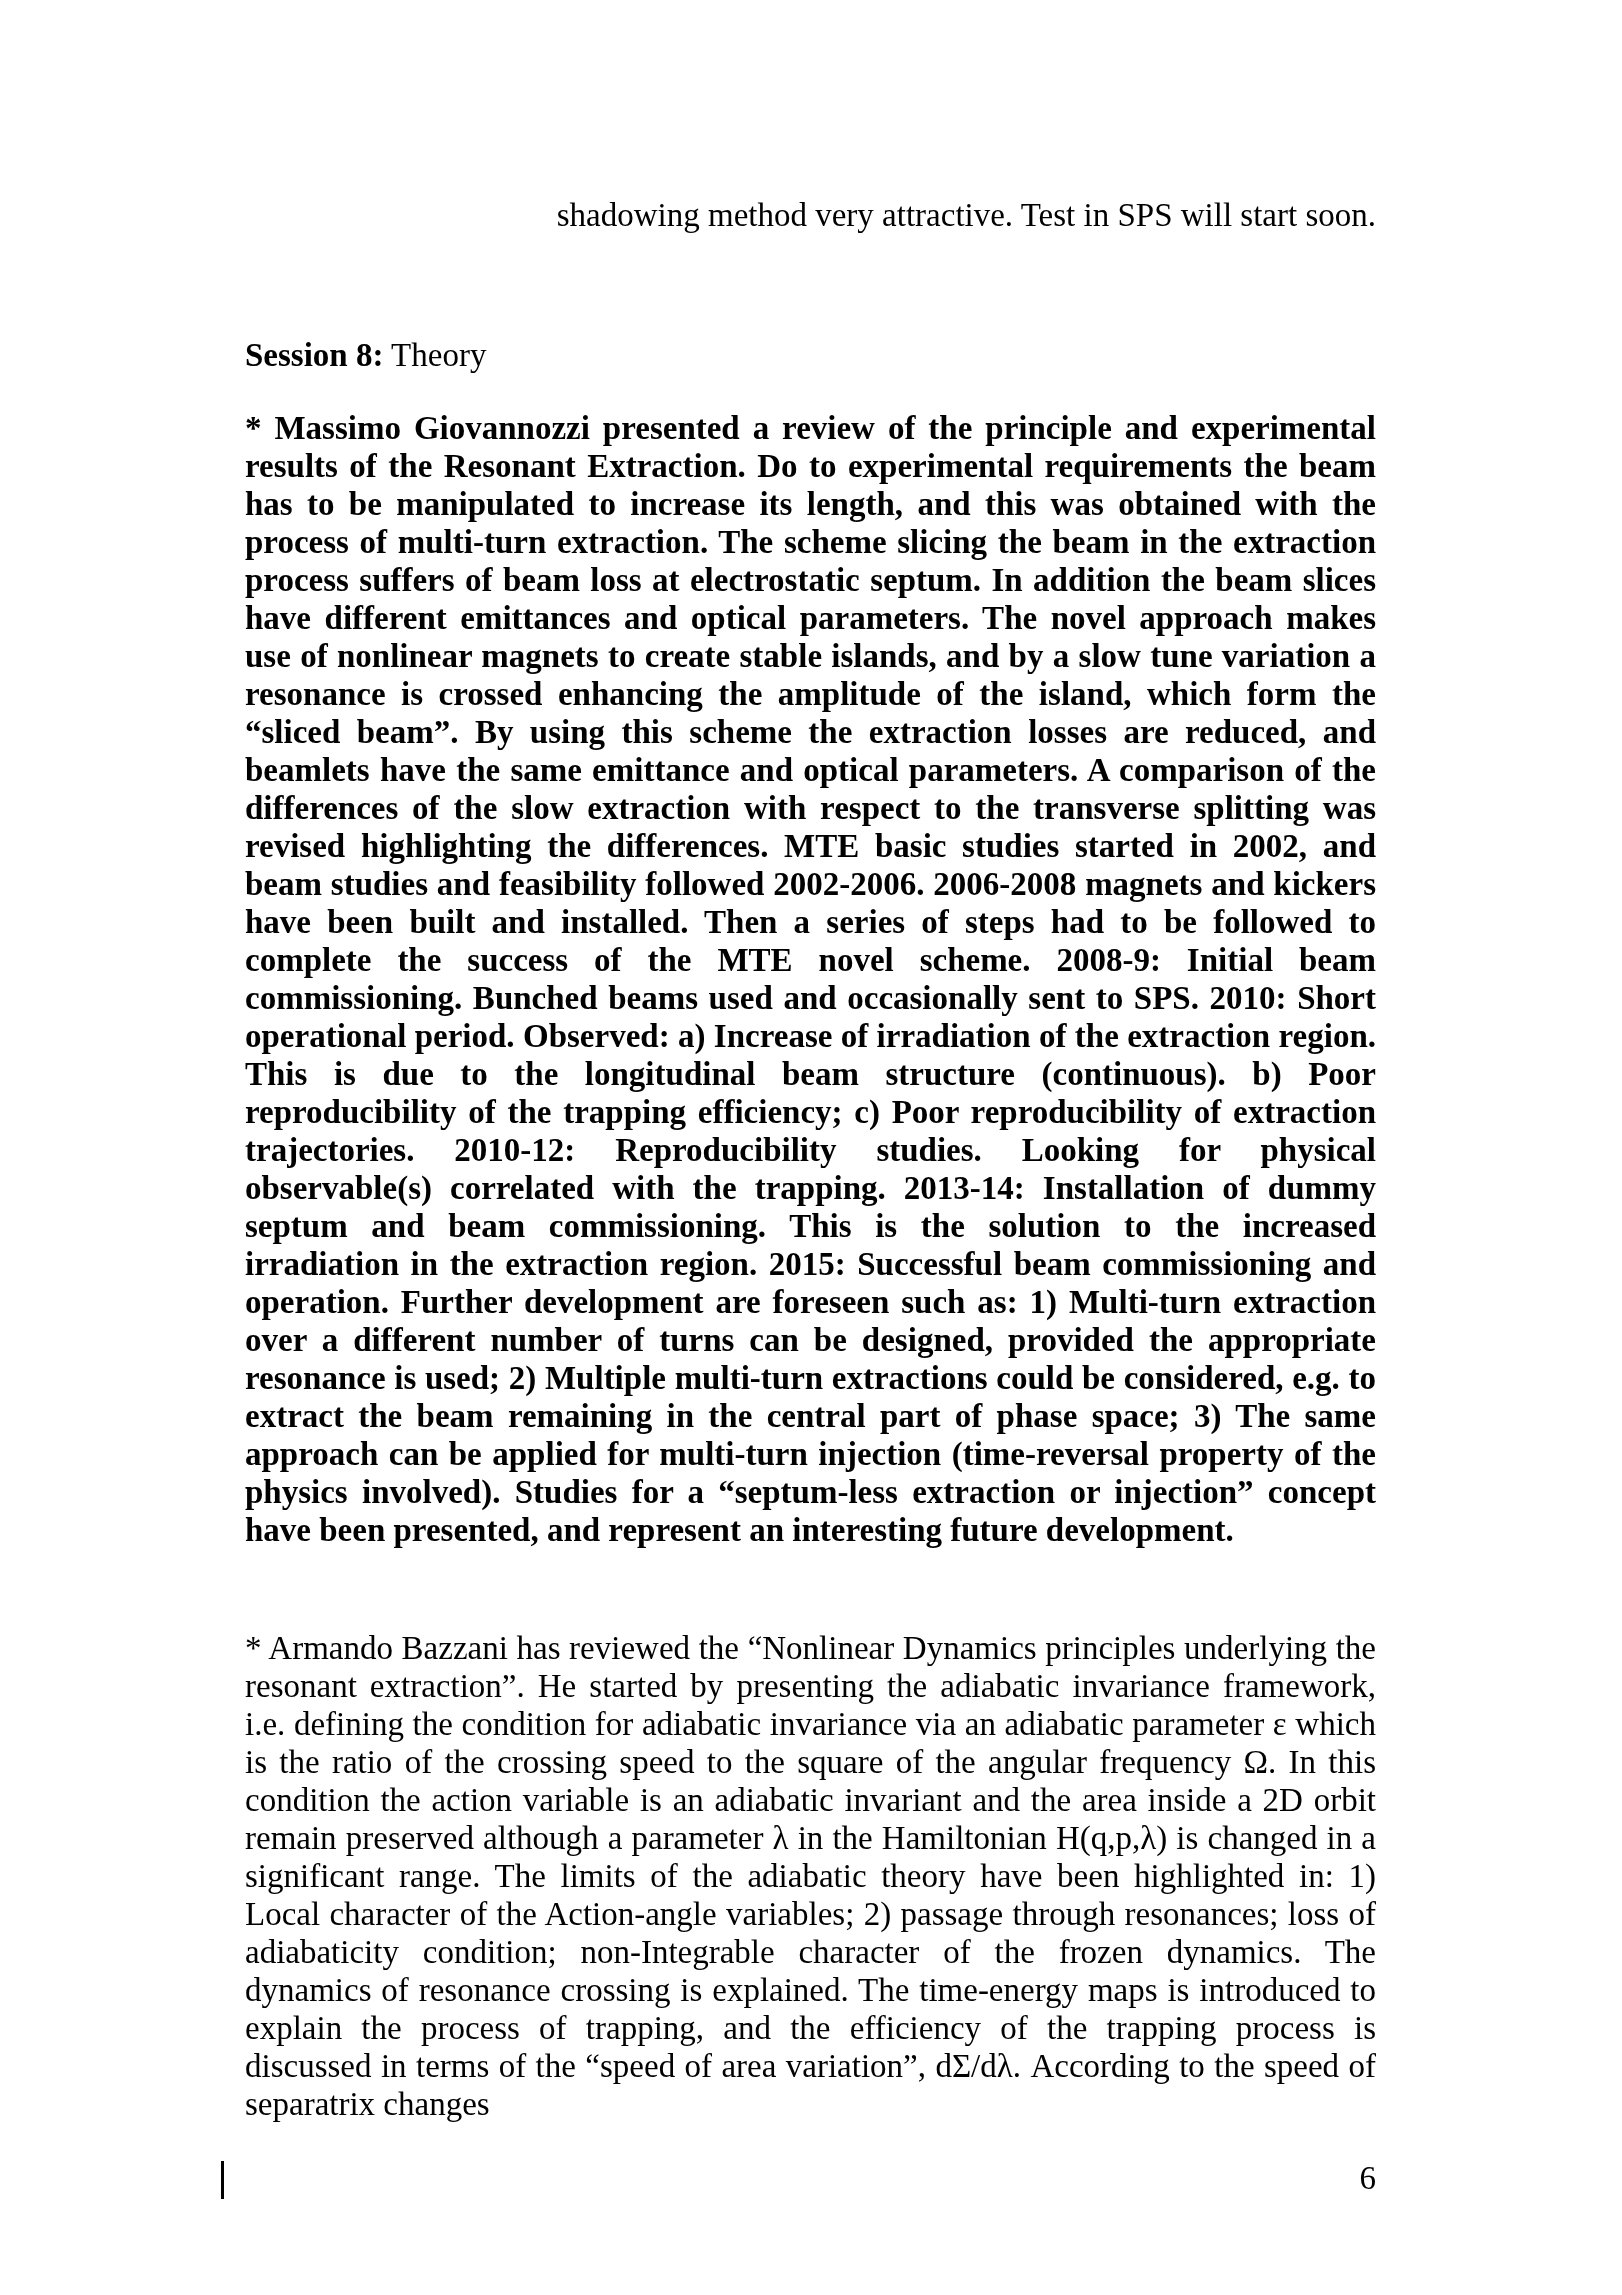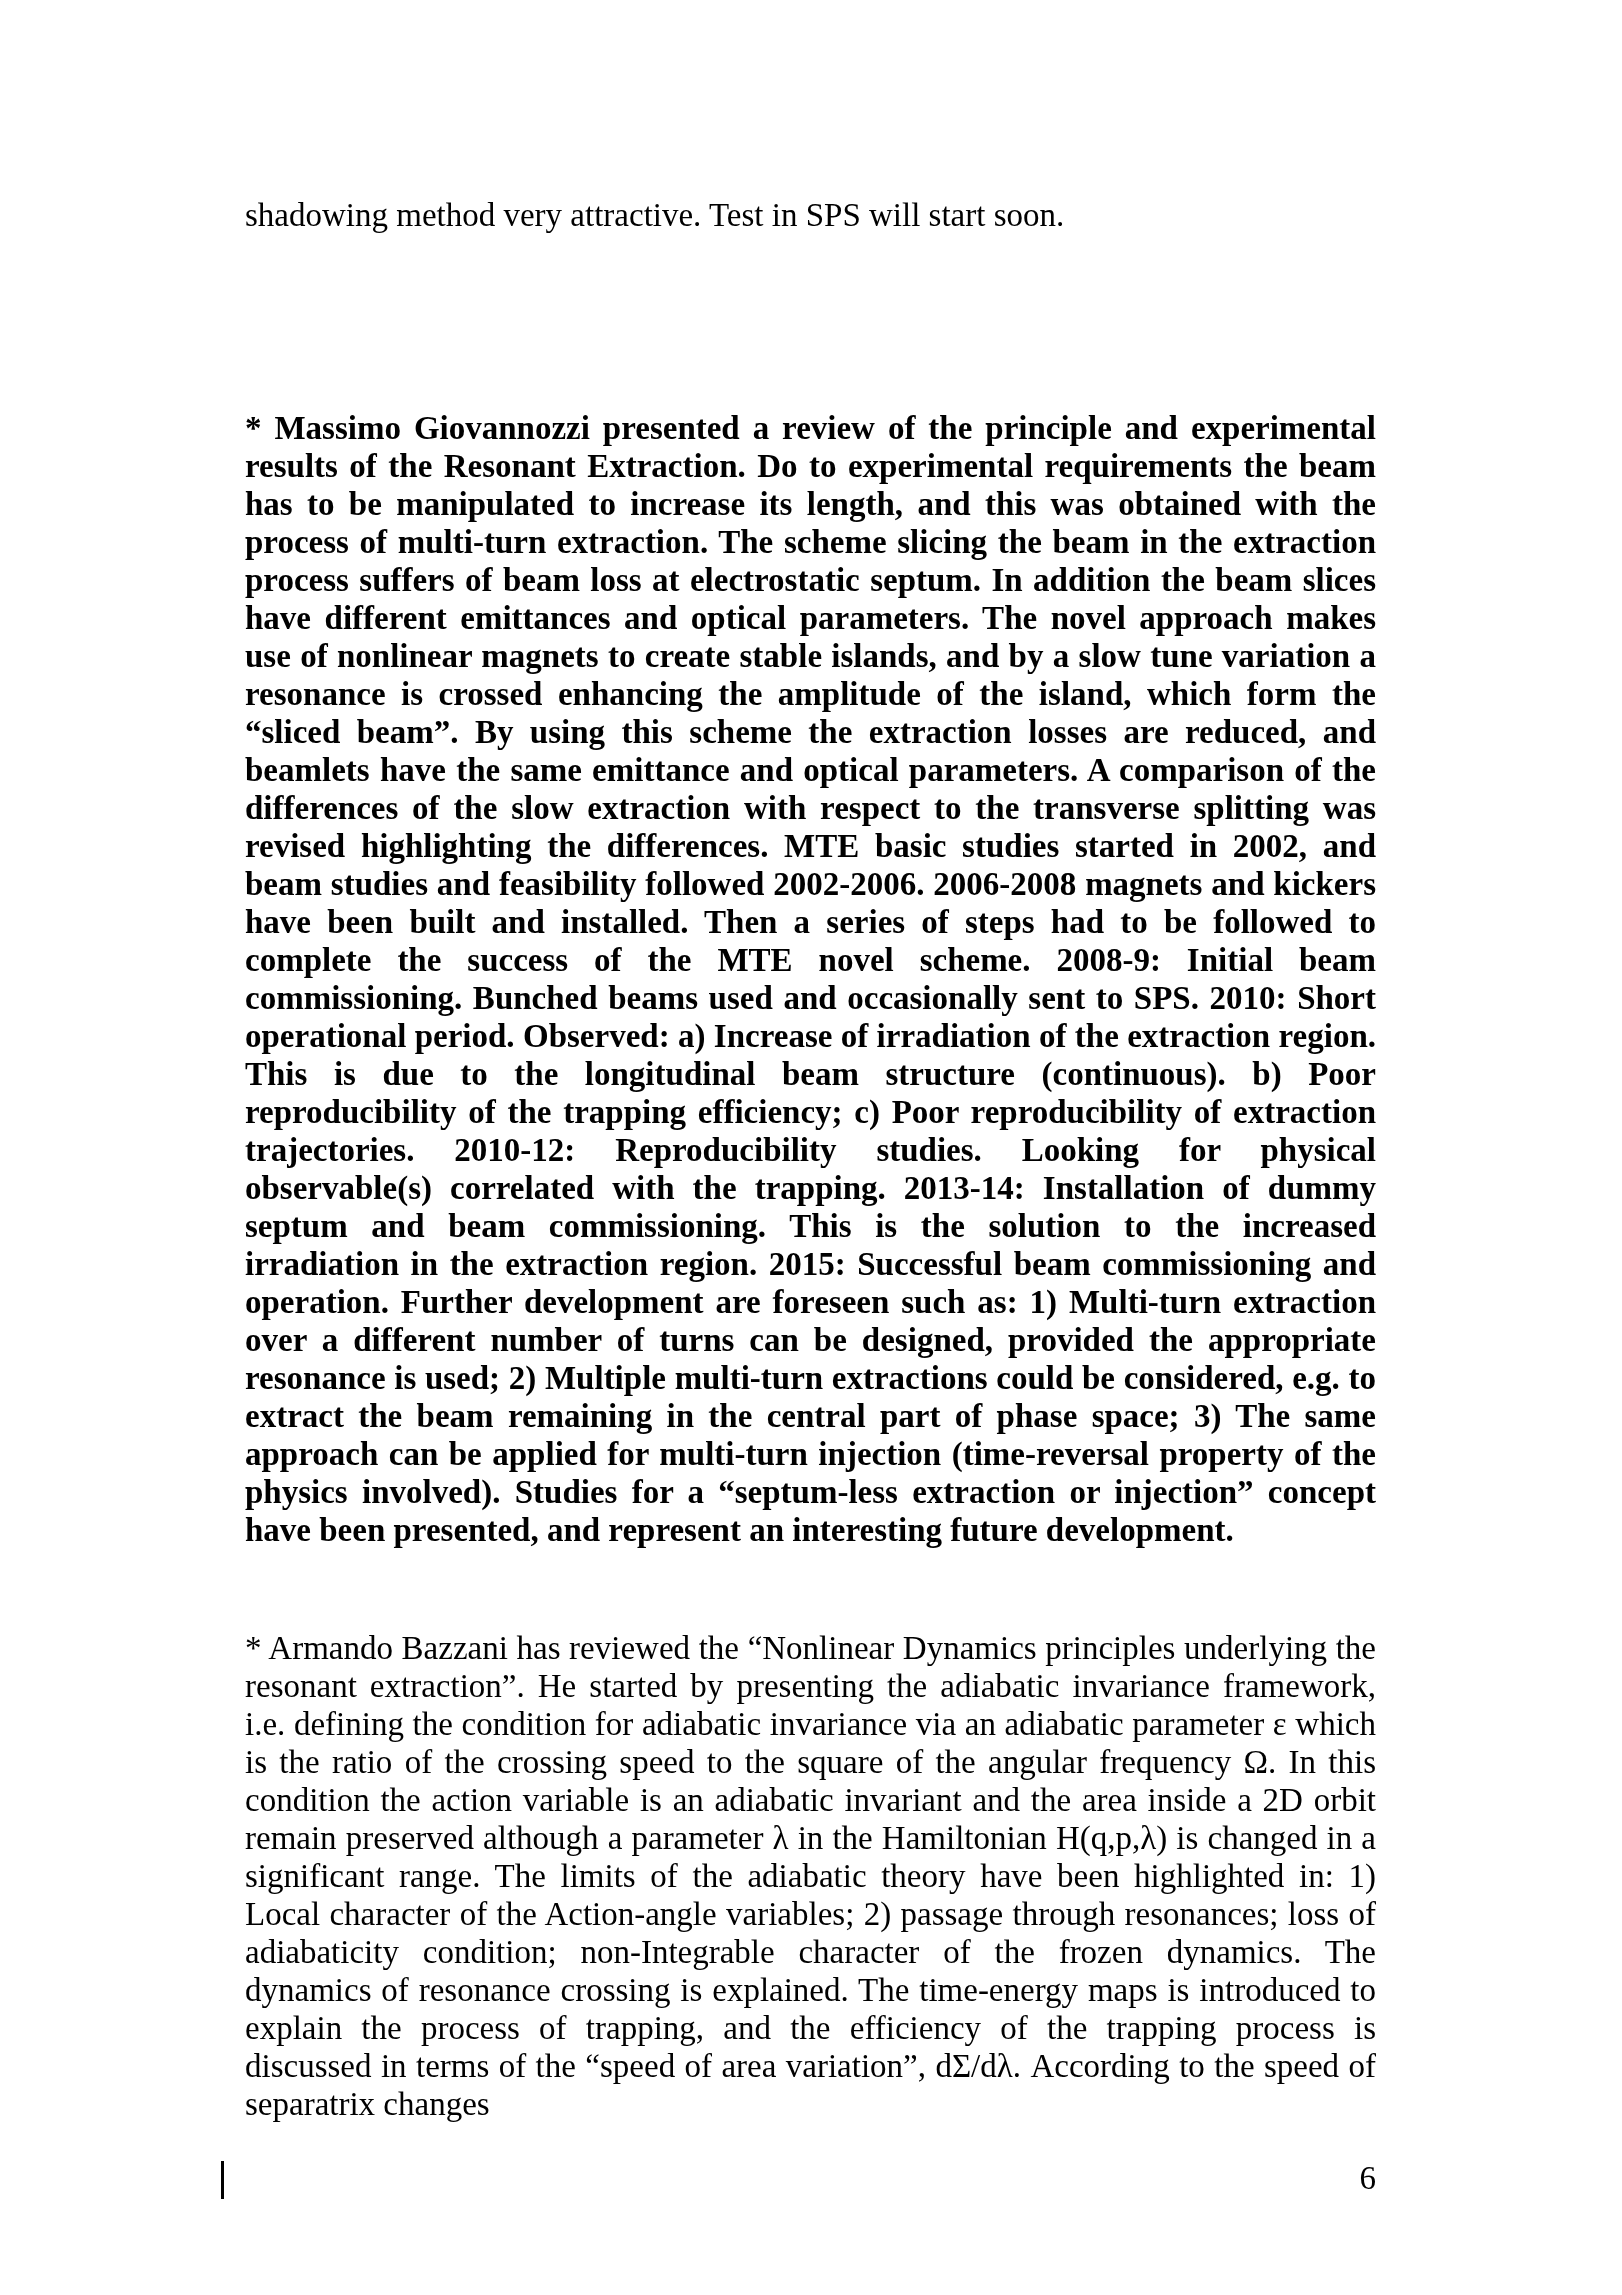--- a/index.html
+++ b/index.html
@@ -18,21 +18,21 @@
     line-height: 38px;
     overflow: hidden;
   }
   .textblock {
     position: absolute;
     left: 245px;
     width: 1131px;
   }
   .continuation {
     top: 196px;
-    text-align: left;
+    text-align: right;
   }
   .heading {
     top: 336px;
     text-align: left;
   }
   .heading .bold { font-weight: bold; }
   .para {
     text-align: justify;
   }
   .para-1 { top: 409px; font-weight: bold; }
@@ -50,20 +50,23 @@
     background: #000000;
   }
 </style>
 </head>
 <body>
 
 <div class="page">
 
   <div class="textblock continuation">shadowing method very attractive.  Test in SPS will start soon.</div>
 
+  <div class="textblock heading">
+    <span class="bold">Session 8:</span><span> Theory</span>
+  </div>
 
   <div class="textblock para para-1">* Massimo Giovannozzi presented a review of the principle and experimental results of the Resonant Extraction.  Do to experimental requirements the beam has to be manipulated to increase its length, and this was obtained with the process of multi-turn extraction.  The scheme slicing the beam in the extraction process suffers of beam loss at electrostatic septum. In addition the beam slices have different emittances and optical parameters.  The novel approach makes use of nonlinear magnets to create stable islands, and by a slow tune variation a resonance is crossed enhancing the amplitude of the island, which form the “sliced beam”.  By using this scheme the extraction losses are reduced, and beamlets have the same emittance and optical parameters. A comparison of the differences of the slow extraction with respect to the transverse splitting was revised highlighting the differences. MTE basic studies started in 2002, and beam studies and feasibility followed 2002-2006. 2006-2008 magnets and kickers have been built and installed. Then a series of steps had to be followed to complete the success of the MTE novel scheme. 2008-9: Initial beam commissioning. Bunched beams used and occasionally sent to SPS. 2010: Short operational period. Observed: a) Increase of irradiation of the extraction region. This is due to the longitudinal beam structure (continuous). b) Poor reproducibility of the trapping efficiency; c) Poor reproducibility of extraction trajectories. 2010-12: Reproducibility studies. Looking for physical observable(s) correlated with the trapping. 2013-14: Installation of dummy septum and beam commissioning. This is the solution to the increased irradiation in the extraction region. 2015: Successful beam commissioning and operation. Further development are foreseen such as:  1) Multi-turn extraction over a different number of turns can be designed, provided the appropriate resonance is used; 2) Multiple multi-turn extractions could be considered, e.g. to extract the beam remaining in the central part of phase space; 3) The same approach can be applied for multi-turn injection (time-reversal property of the physics involved). Studies for a “septum-less extraction or injection” concept have been presented, and represent an interesting future development.</div>
 
   <div class="textblock para para-2">* Armando Bazzani has reviewed the “Nonlinear Dynamics principles underlying the resonant extraction”.  He started by presenting the adiabatic invariance framework, i.e. defining the condition for adiabatic invariance via an adiabatic parameter ε which is the ratio of the crossing speed to the square of the angular frequency Ω.  In this condition the action variable is an adiabatic invariant and the area inside a 2D orbit remain preserved although a parameter λ in the Hamiltonian H(q,p,λ) is changed in a significant range.  The limits of the adiabatic theory have been highlighted in: 1) Local character of the Action-angle variables; 2) passage through resonances; loss of adiabaticity condition; non-Integrable character of the frozen dynamics.  The dynamics of resonance crossing is explained. The time-energy maps is introduced to explain the process of trapping, and the efficiency of the trapping process is discussed in terms of the “speed of area variation”, dΣ/dλ. According to the speed of separatrix changes</div>
 
   <div class="textblock footer">6</div>
 
   <div class="change-bar"></div>
 
 </div>

